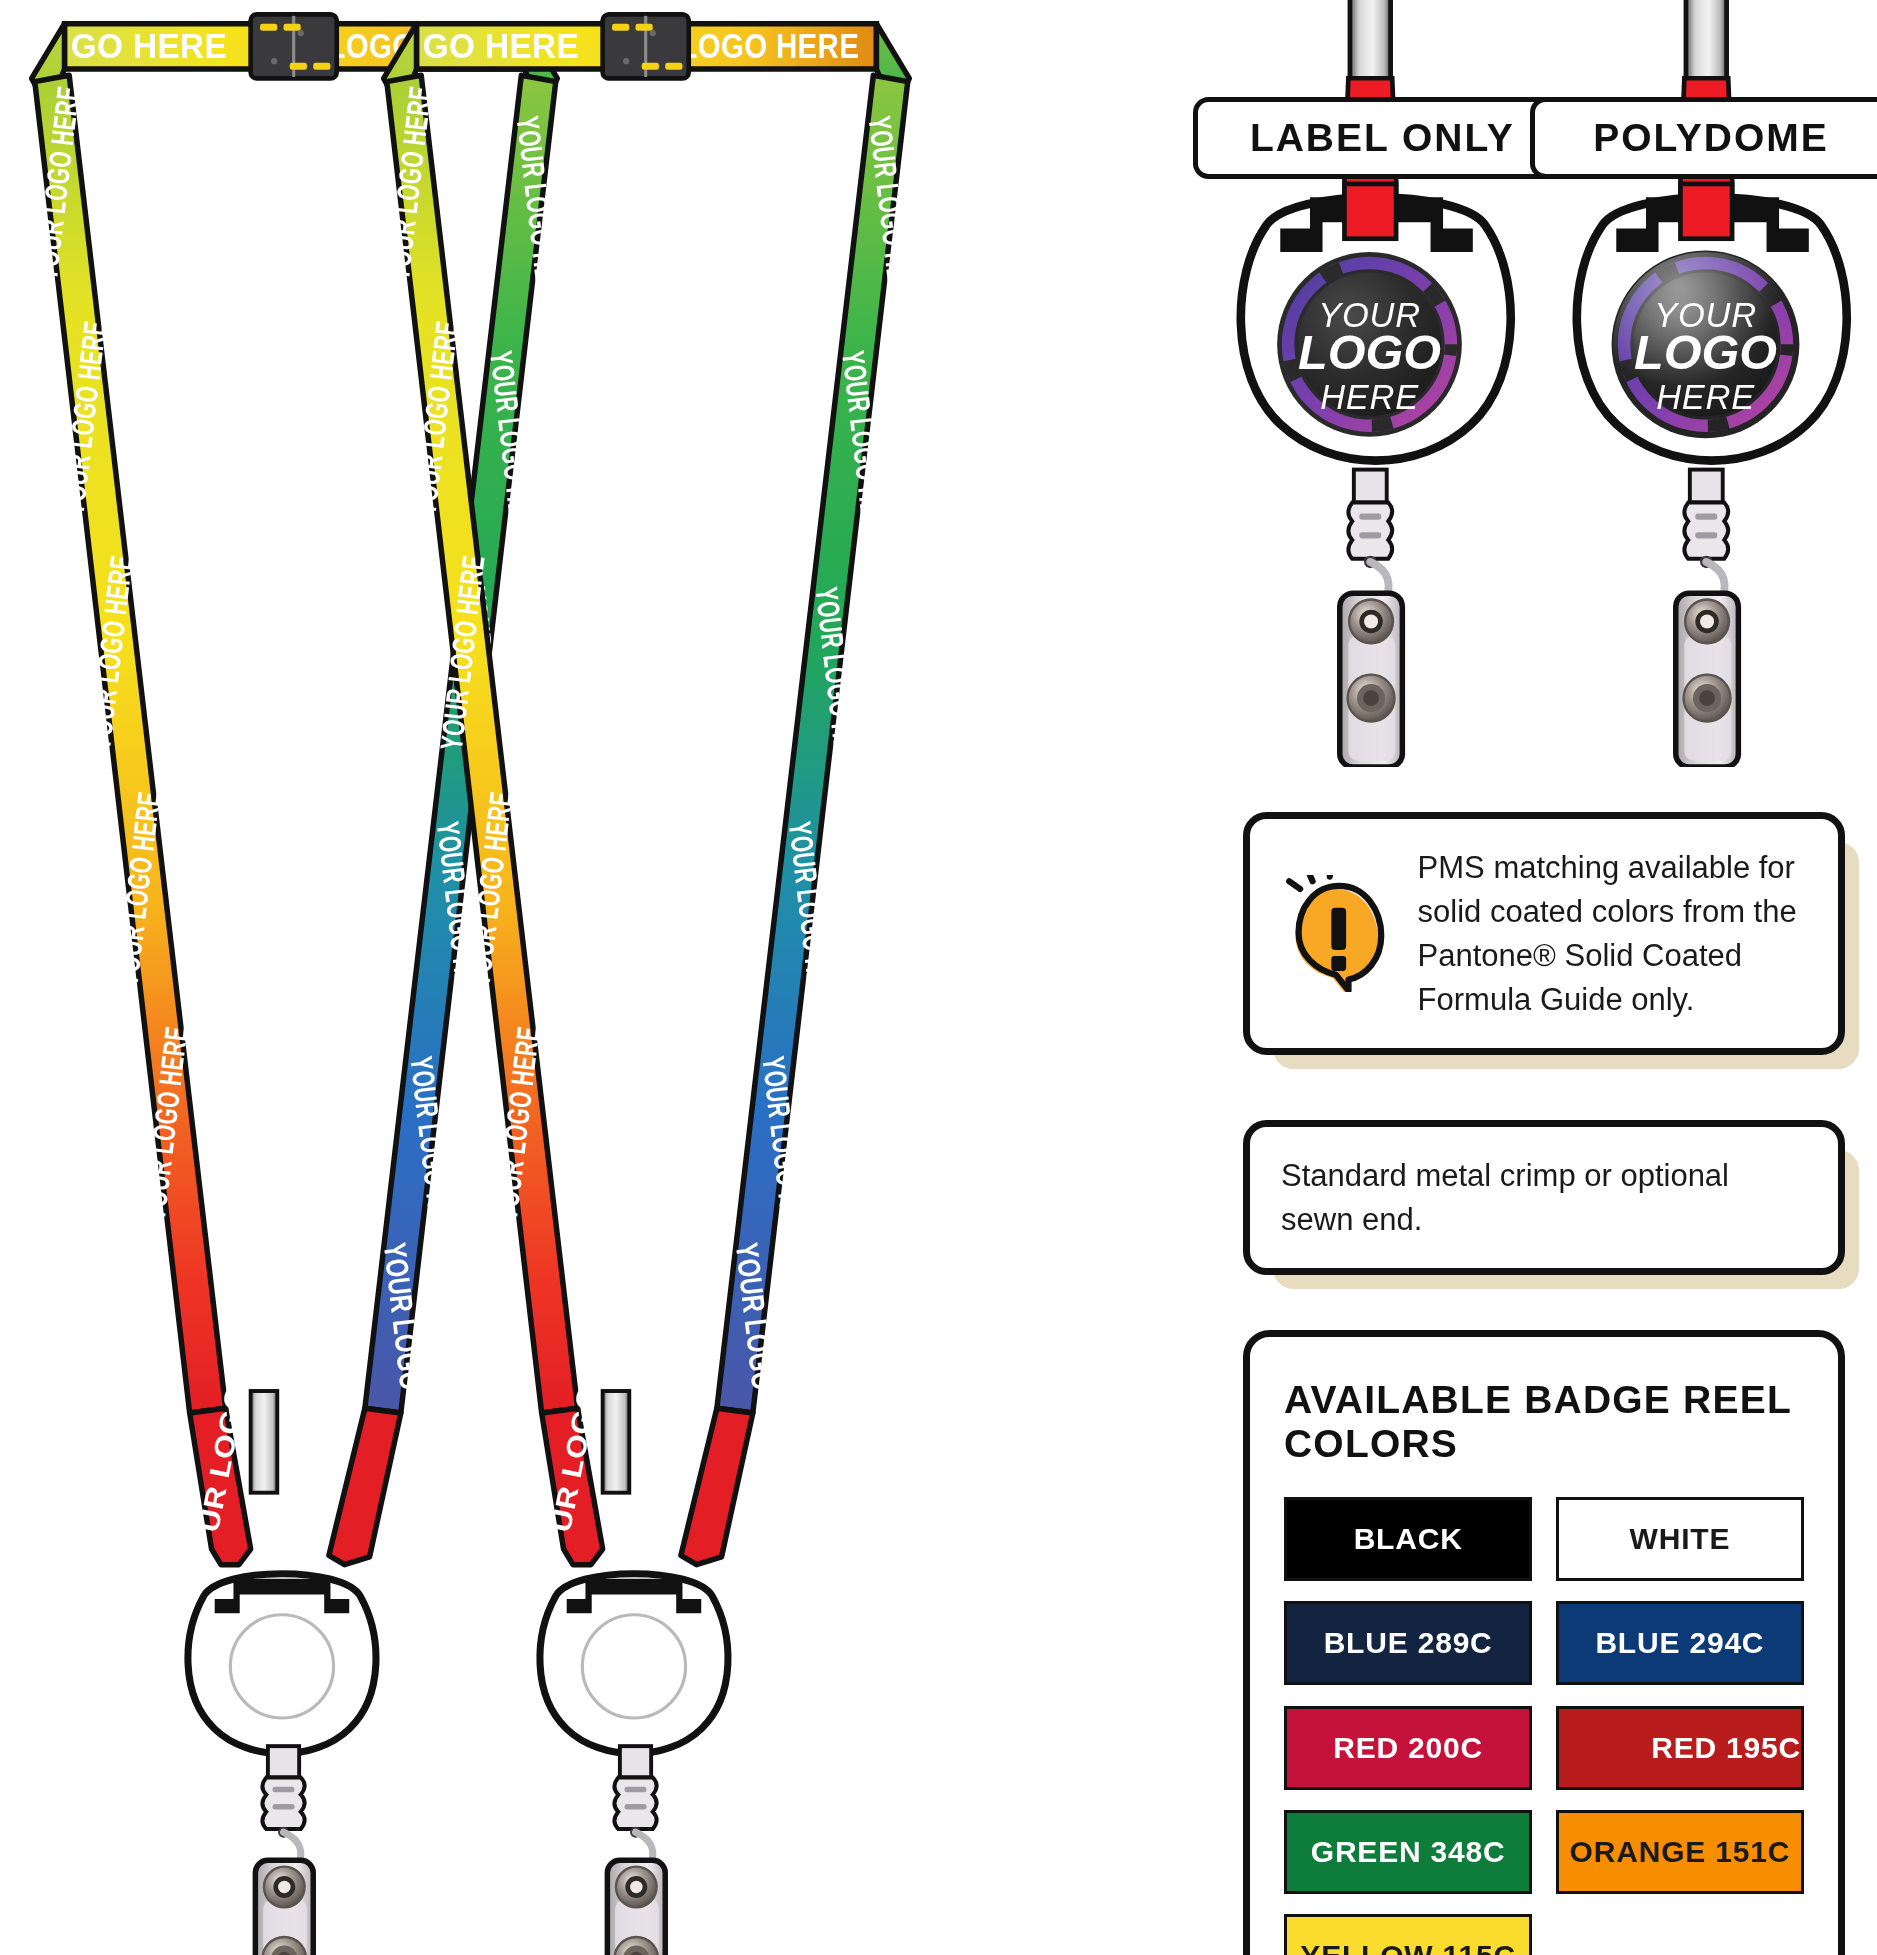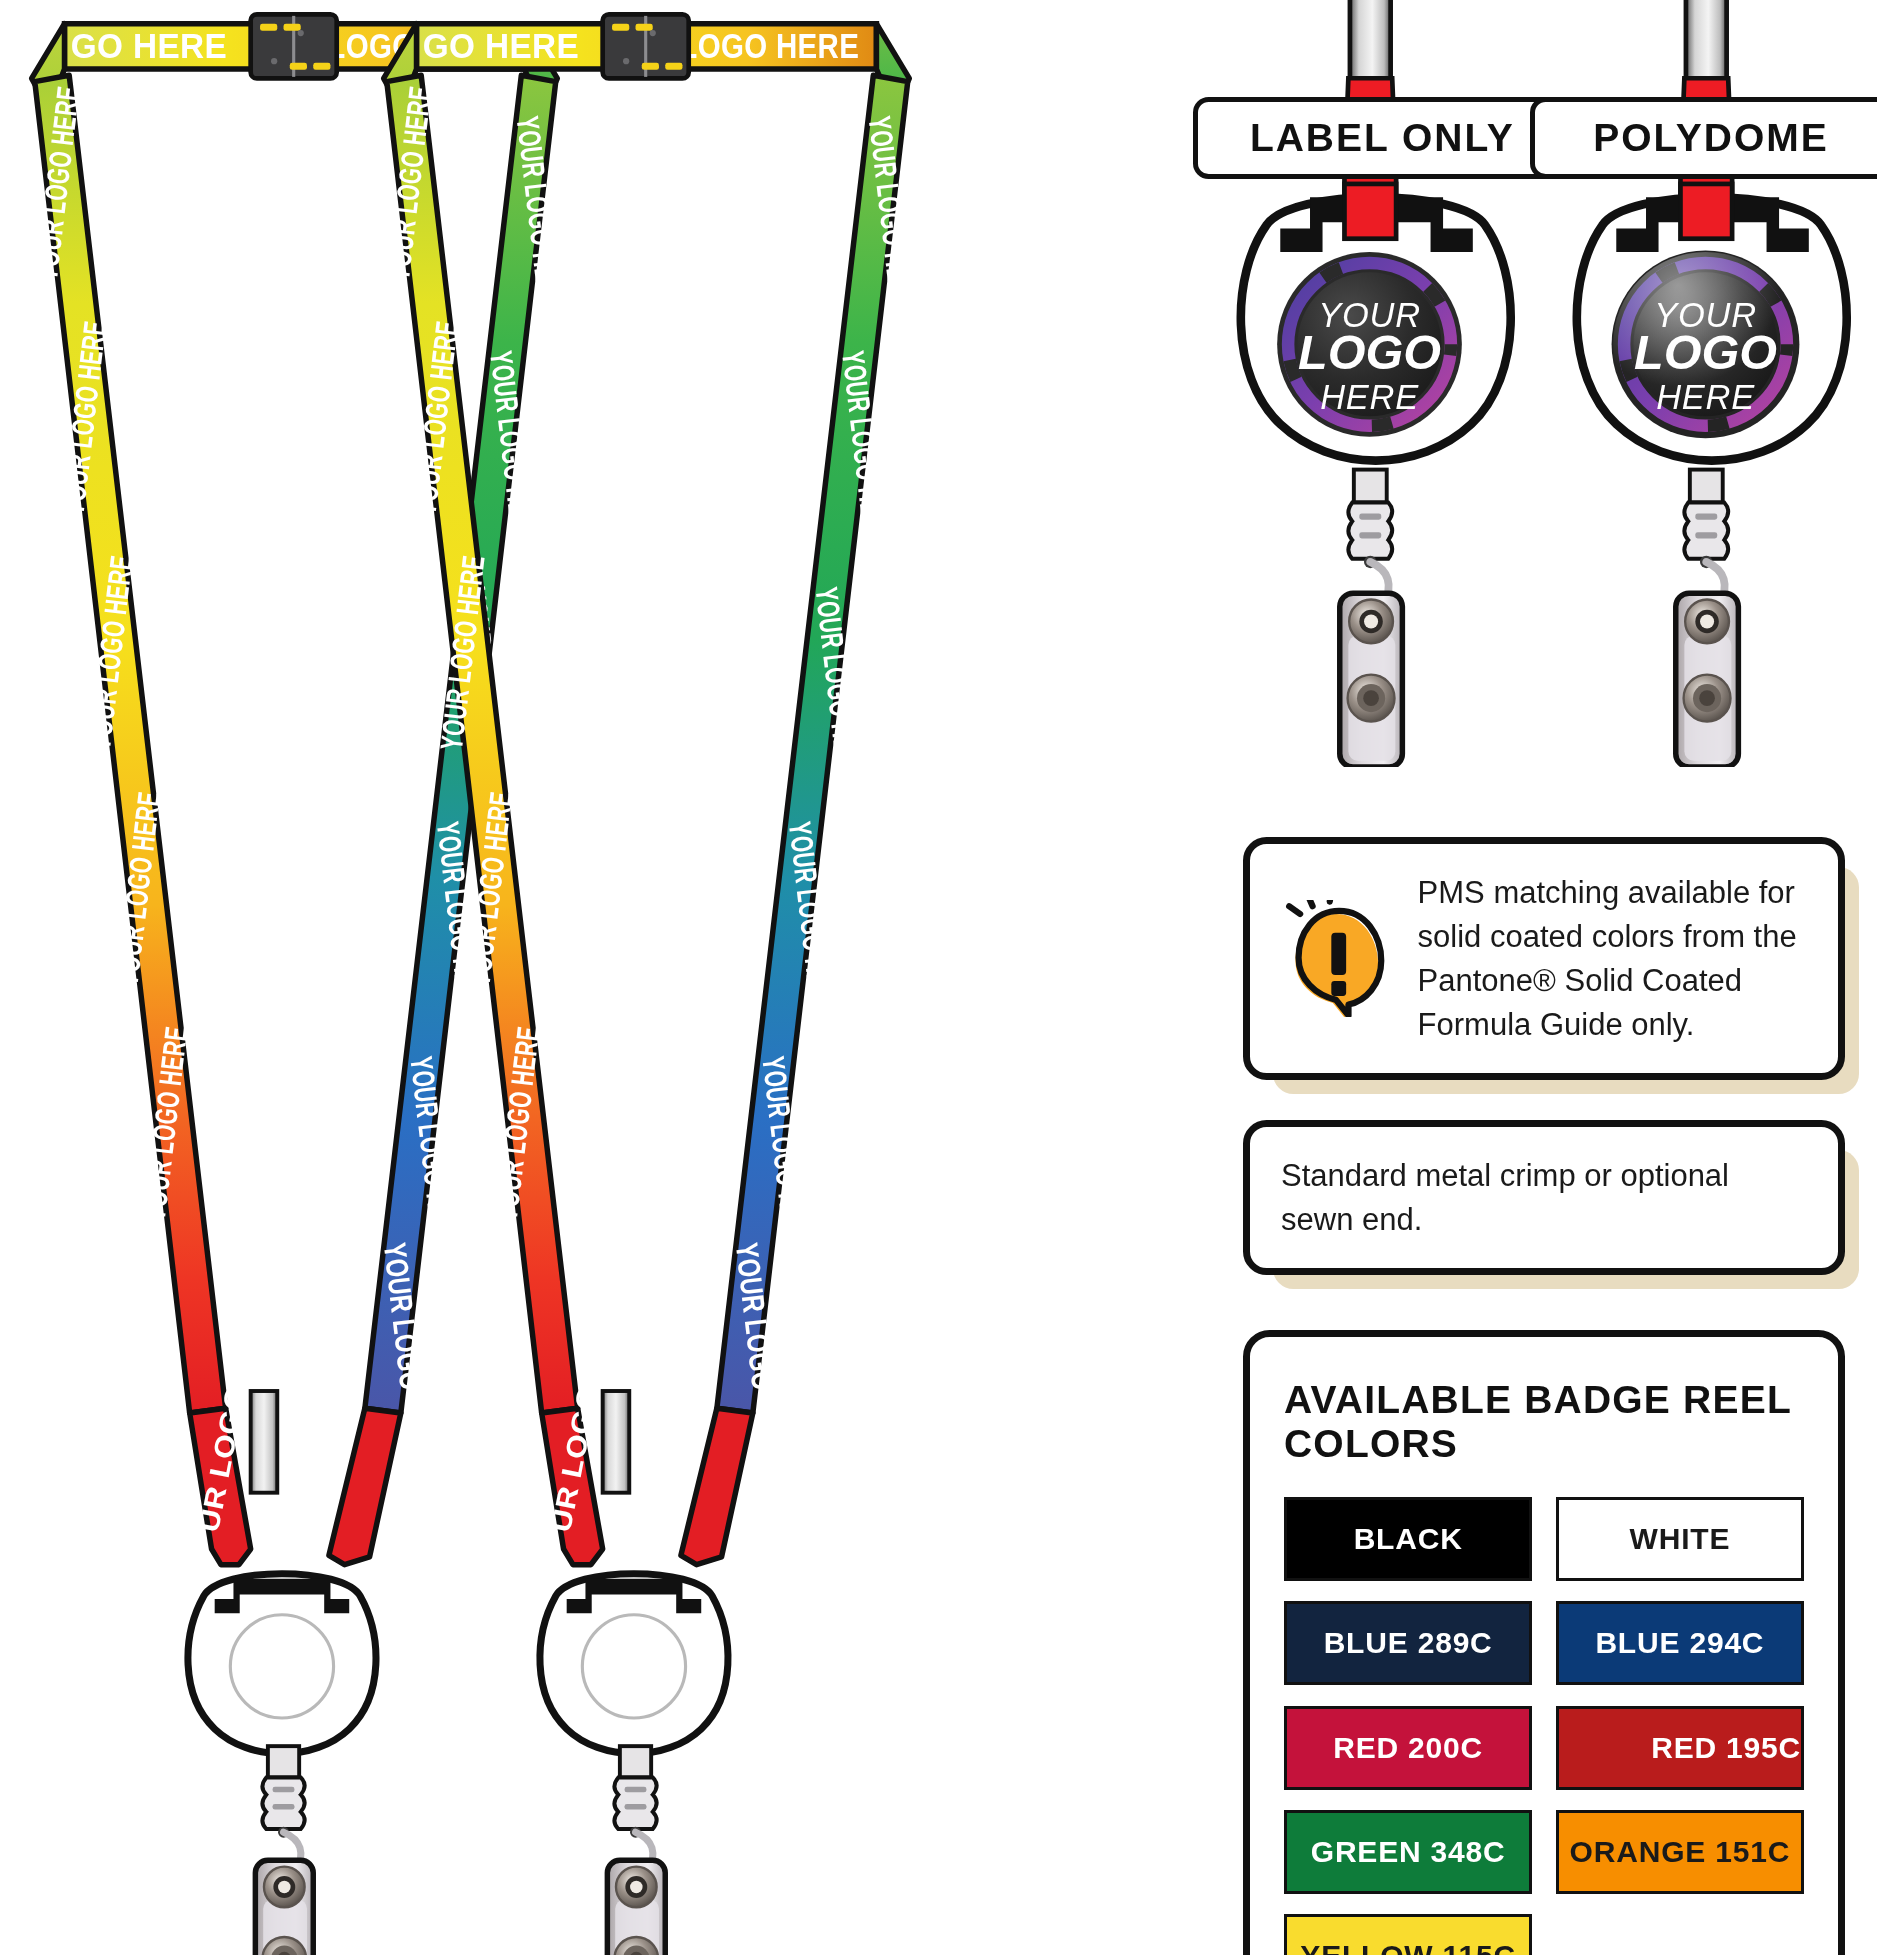--- a/index.html
+++ b/index.html
@@ -469,21 +469,21 @@
           <circle cx="40" cy="292" r="30" fill="url(#gSnap2)" stroke="#5a534e" stroke-width="3"></circle>
           <circle cx="40" cy="292" r="18" fill="#6c645d"></circle>
           <circle cx="40" cy="292" r="10" fill="#4a433d"></circle>
         </g>
       </svg>
     </div>
     <div class="pill" style="left:325px;top:97px;width:352px;">
       <span>POLYDOME</span>
     </div>
 
-    <div class="notewrap" style="left:38px;top:837px;width:602px;">
+    <div class="notewrap" style="left:38px;top:812px;width:602px;">
       <div class="noteshadow"></div>
       <div class="notebox">
         <svg class="bang" viewBox="0 0 140 150">
           <path d="M70,18 C104,18 124,50 124,82 C124,112 104,134 82,138 L82,152 L66,132 C40,126 18,106 18,78 C18,46 38,18 70,18 Z" fill="#f9a825"></path>
           <path d="M74,14 C108,14 128,46 128,78 C128,108 108,130 86,134 L86,148 L70,128 C44,122 22,102 22,74 C22,42 42,14 74,14 Z" fill="none" stroke="#111" stroke-width="8" stroke-linejoin="round"></path>
           <rect x="64" y="42" width="19" height="54" rx="5" fill="#111"></rect>
           <rect x="64" y="104" width="19" height="19" rx="4" fill="#111"></rect>
           <line x1="24" y1="18" x2="10" y2="8" stroke="#111" stroke-width="8" stroke-linecap="round"></line>
           <line x1="40" y1="8" x2="34" y2="-6" stroke="#111" stroke-width="8" stroke-linecap="round"></line>
           <line x1="62" y1="2" x2="64" y2="-12" stroke="#111" stroke-width="8" stroke-linecap="round"></line>

